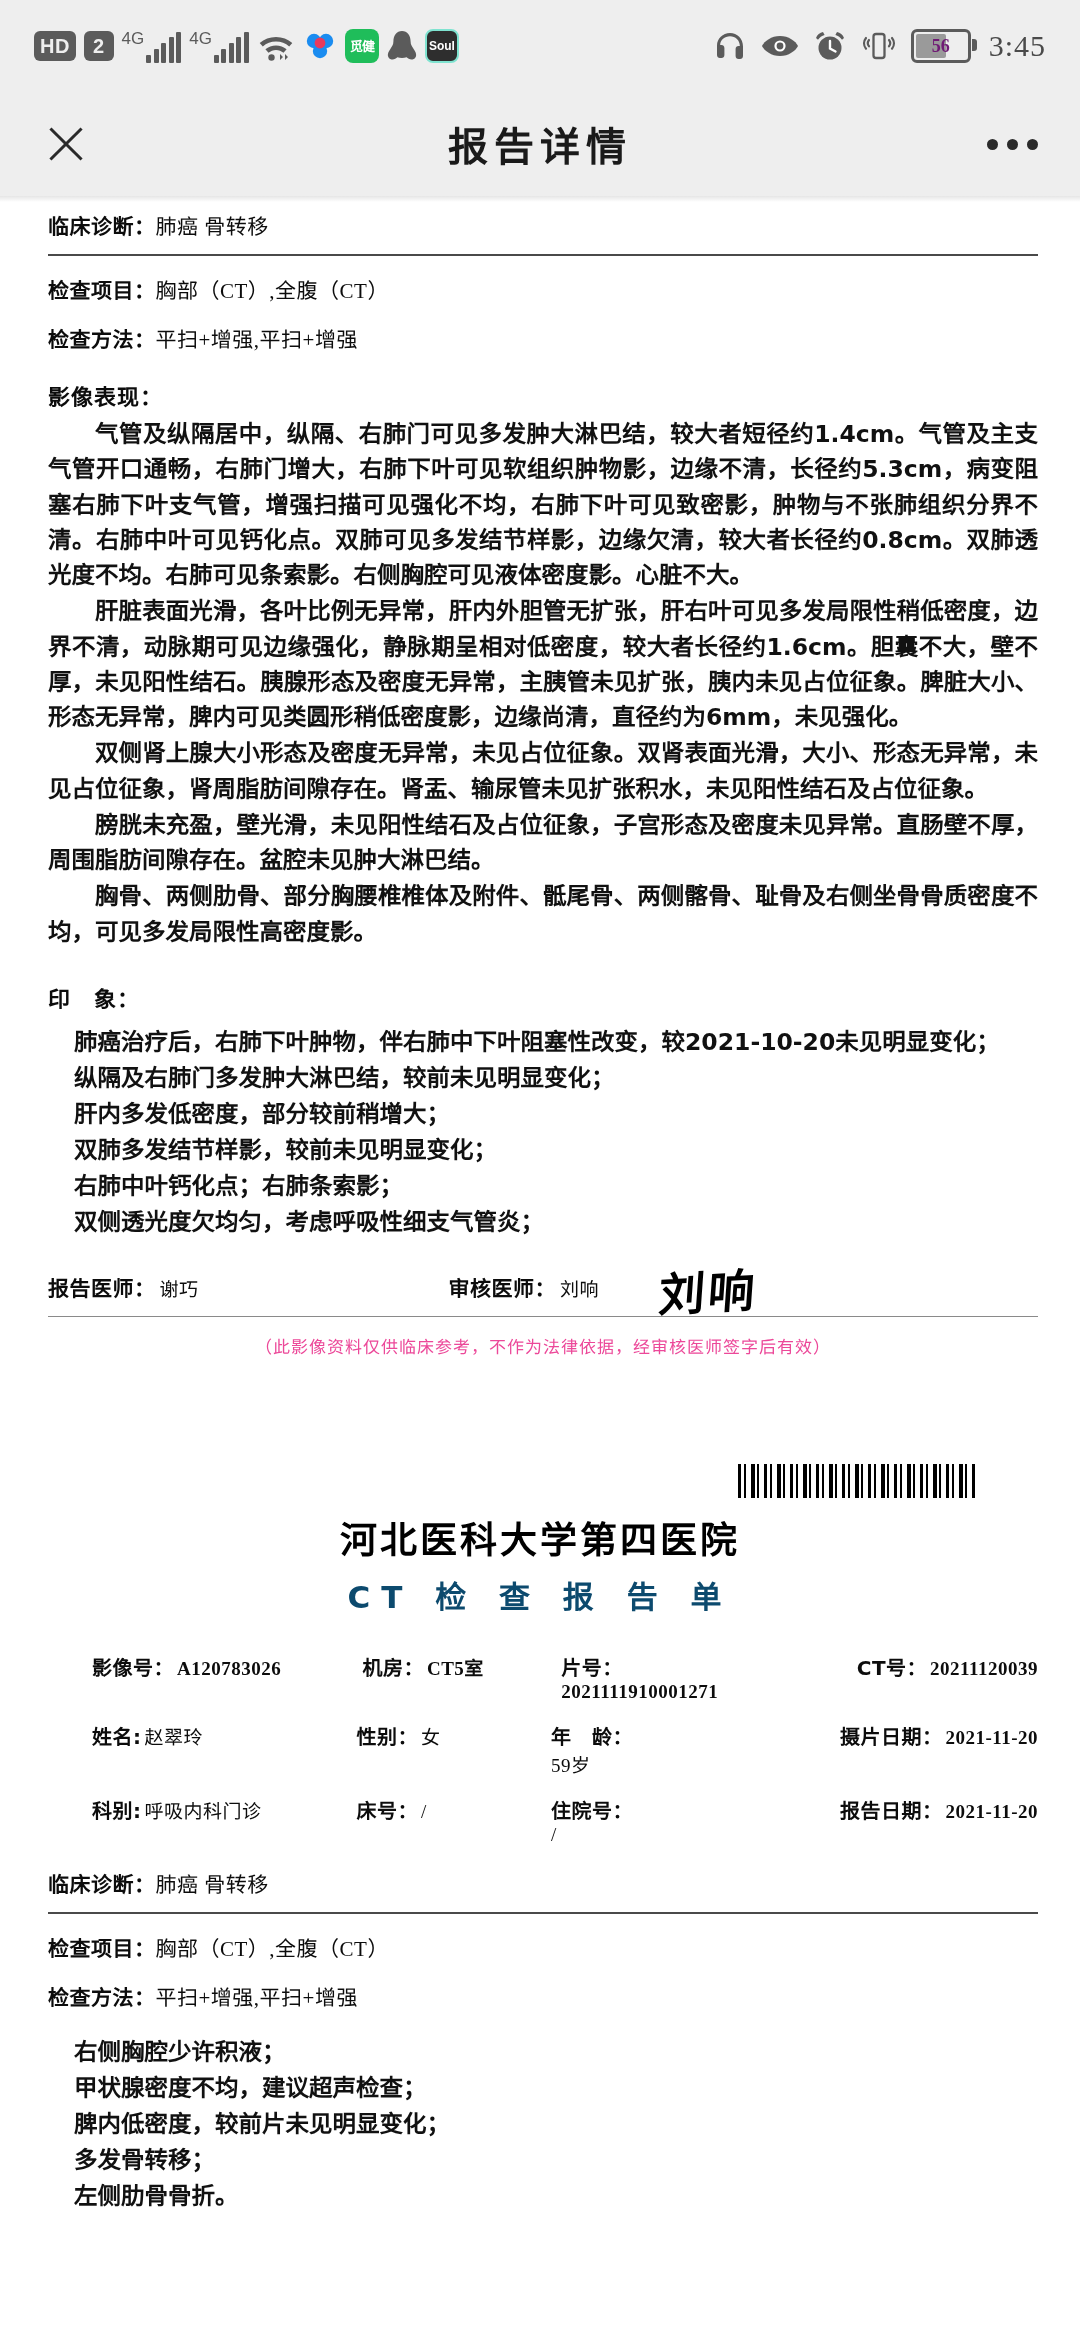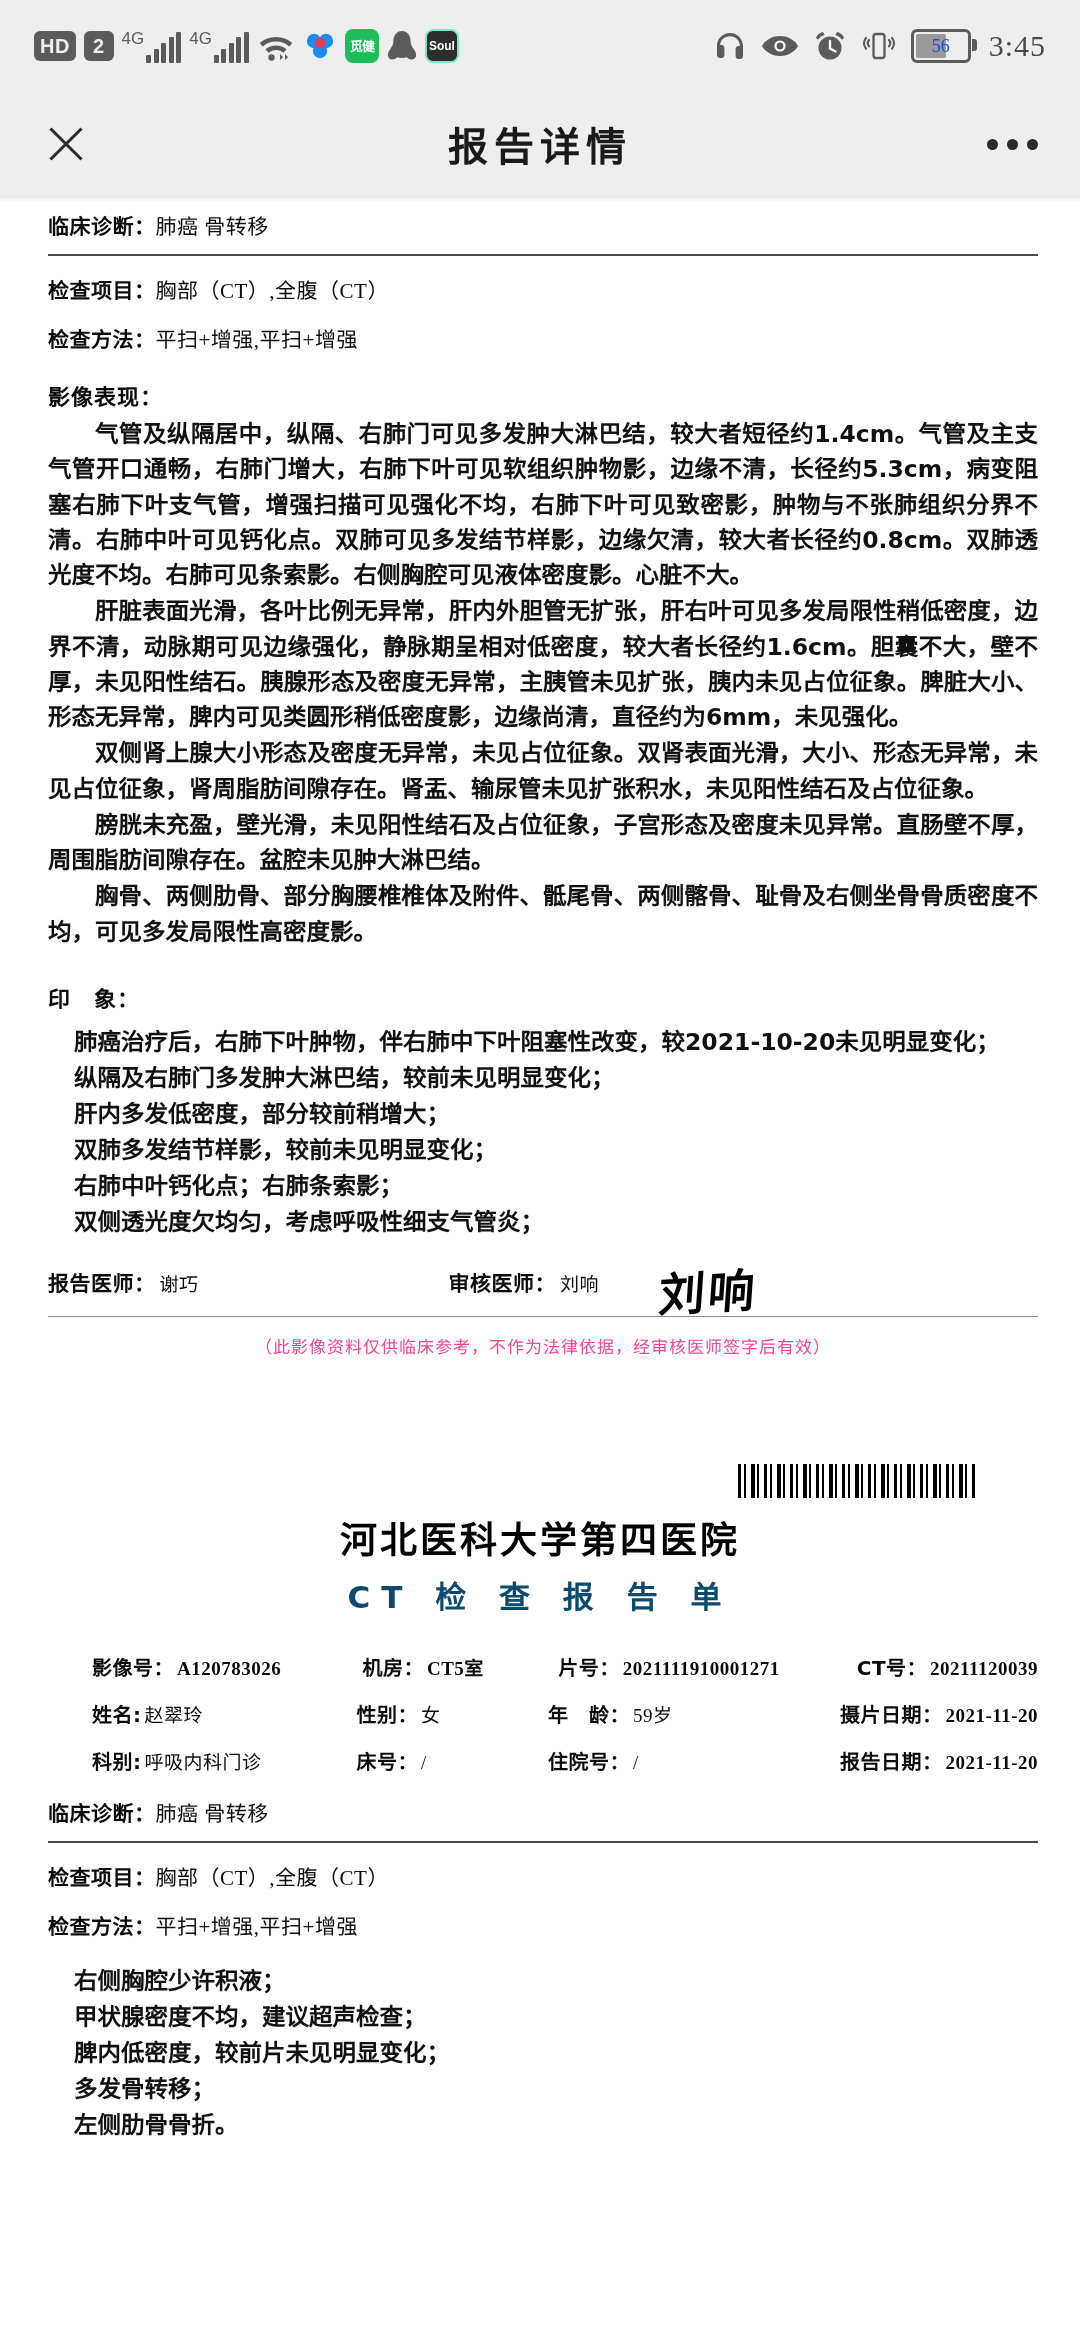--- a/index.html
+++ b/index.html
@@ -82,21 +82,21 @@
     position: absolute; right: -9px; top: 7px;
     width: 5px; height: 12px;
     background: #5b5b5b; border-radius: 0 3px 3px 0;
   }
   .battery .fill {
     position: absolute; left: 2px; top: 2px; bottom: 2px;
     width: 56%; background: #9a9a9a; border-radius: 2px;
   }
   .battery .num {
     position: relative; z-index: 2;
-    font-size: 18px; color: #1d4ed8; font-weight: 400;
+    font-size: 18px; color: #701a75; font-weight: 700;
     font-family: "Liberation Serif", serif;
   }
   .sb-time {
     font-size: 30px; color: #4a4a4a;
     font-family: "Liberation Serif", serif;
     letter-spacing: 1px;
     margin-left: 4px;
   }
 
   
@@ -207,21 +207,21 @@
     font-family: "DejaVu Sans", sans-serif;
     font-weight: 600;
     color: #111;
     padding-left: 26px;
   }
   .list-lines div { margin: 0; }
 
   
   .sign-row {
     display: flex;
-    align-items: flex-start;
+    align-items: center;
     font-size: 21px;
     padding: 26px 0 8px 0;
     position: relative;
   }
   .sign-block { display: flex; align-items: baseline; }
   .sign-block .lbl { font-size: 21px; }
   .sign-block .val { font-size: 19px; margin-left: 4px; font-family: "DejaVu Sans", sans-serif; }
   .sign-gap { width: 250px; }
   .handwriting {
     margin-left: 60px;
@@ -289,21 +289,21 @@
     display: flex;
     font-size: 20px;
     padding: 9px 0;
     white-space: nowrap;
     align-items: baseline;
     margin-left: 44px;
   }
   .info-cell { display: flex; align-items: baseline; }
   .c1 { width: 290px; }
   .c2 { width: 210px; }
-  .c3 { width: 320px; }
+  .c3 { width: 320px; flex-direction: column; }
   .c4 { flex: 1; }
   .info-cell .lbl { font-size: 20px; }
   .info-cell .val { font-size: 19px; margin-left: 3px; }
   .mono { font-family: "Liberation Serif", serif; font-weight: bold; }
 </style>
 </head>
 <body>
 
 <div class="statusbar">
   <div class="sb-left">

